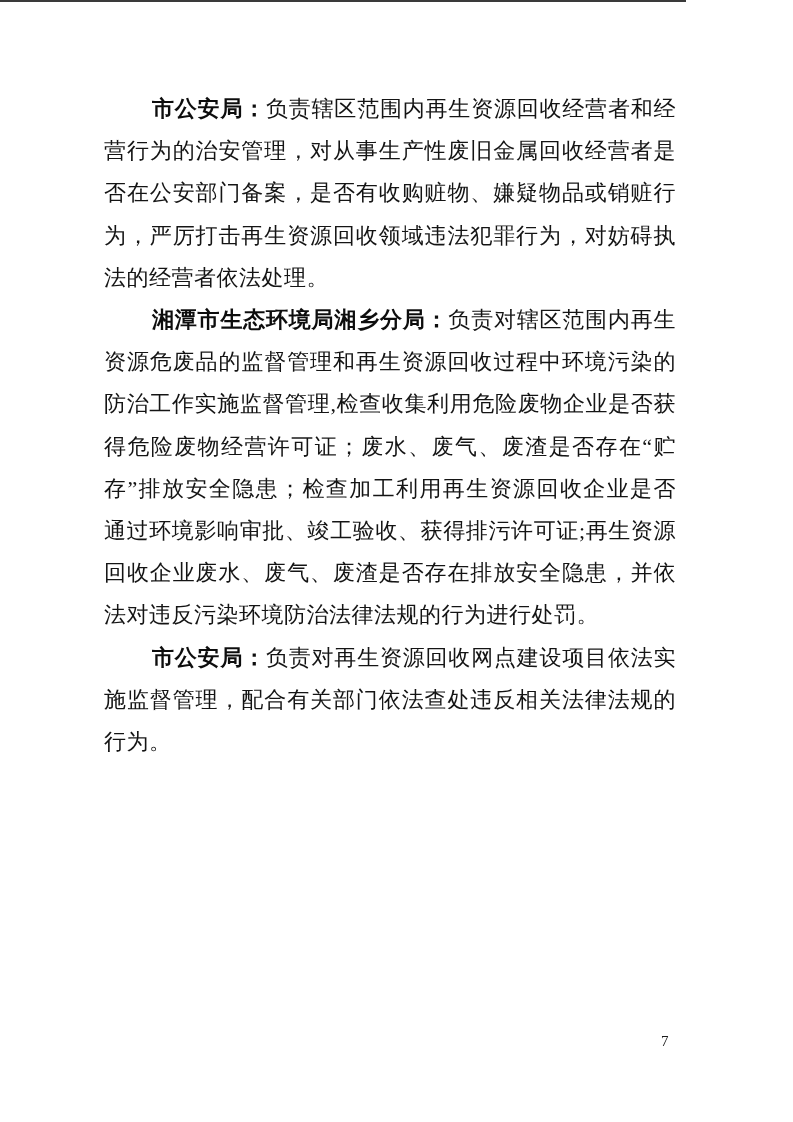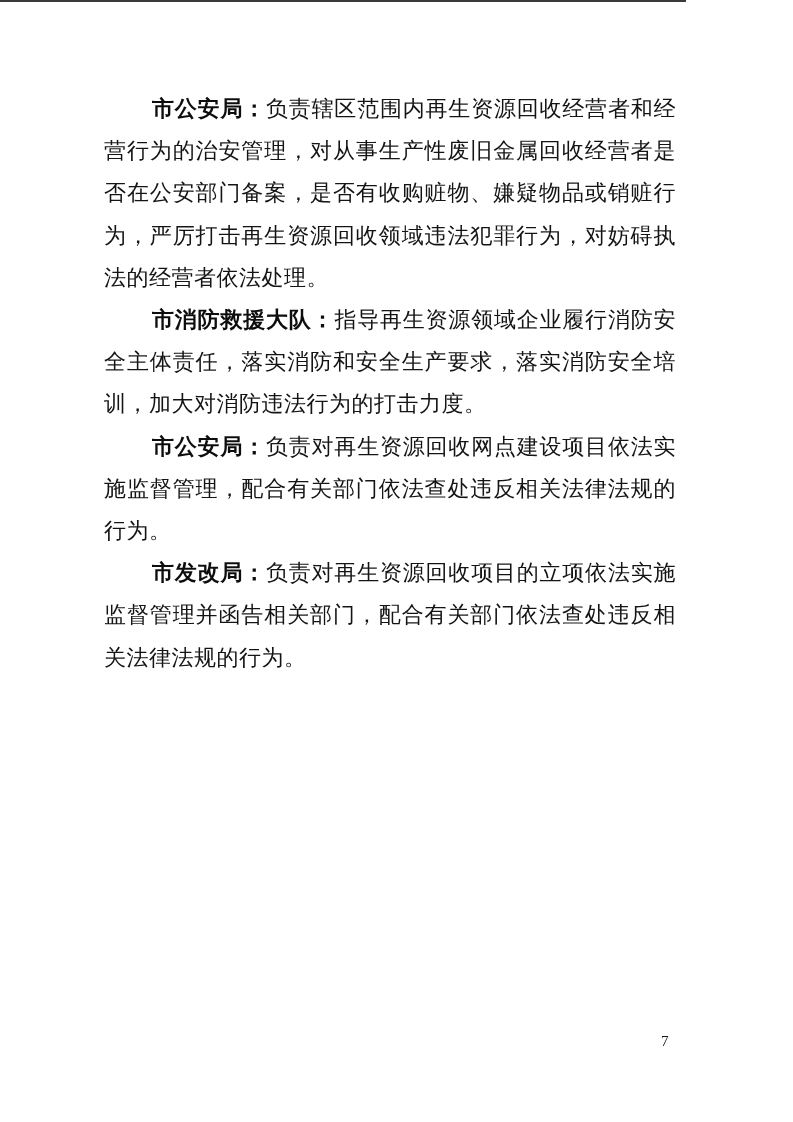--- a/index.html
+++ b/index.html
@@ -57,24 +57,21 @@
 <body>
 
 <div class="page">
   <div class="scan-edge"></div>
 
   <div class="content">
     <p class="para">
       <span class="para-heading">市公安局：</span><span>负责辖区范围内再生资源回收经营者和经营行为的治安管理，对从事生产性废旧金属回收经营者是否在公安部门备案，是否有收购赃物、嫌疑物品或销赃行为，严厉打击再生资源回收领域违法犯罪行为，对妨碍执法的经营者依法处理。</span>
     </p>
     <p class="para">
-      <span class="para-heading">市消防救援大队：</span><span>指导再生资源领域企业履行消防安全主体责任，落实消防和安全生产要求，落实消防安全培训，加大对消防违法行为的打击力度。</span>
+      <span class="para-heading">湘潭市生态环境局湘乡分局：</span><span>负责对辖区范围内再生资源危废品的监督管理和再生资源回收过程中环境污染的防治工作实施监督管理,检查收集利用危险废物企业是否获得危险废物经营许可证；废水、废气、废渣是否存在“贮存”排放安全隐患；检查加工利用再生资源回收企业是否通过环境影响审批、竣工验收、获得排污许可证;再生资源回收企业废水、废气、废渣是否存在排放安全隐患，并依法对违反污染环境防治法律法规的行为进行处罚。</span>
     </p>
     <p class="para">
       <span class="para-heading">市公安局：</span><span>负责对再生资源回收网点建设项目依法实施监督管理，配合有关部门依法查处违反相关法律法规的行为。</span>
-    </p>
-    <p class="para">
-      <span class="para-heading">市发改局：</span><span>负责对再生资源回收项目的立项依法实施监督管理并函告相关部门，配合有关部门依法查处违反相关法律法规的行为。</span>
     </p>
   </div>
 
   <div class="page-number">7</div>
 </div>
 
 </body></html>

